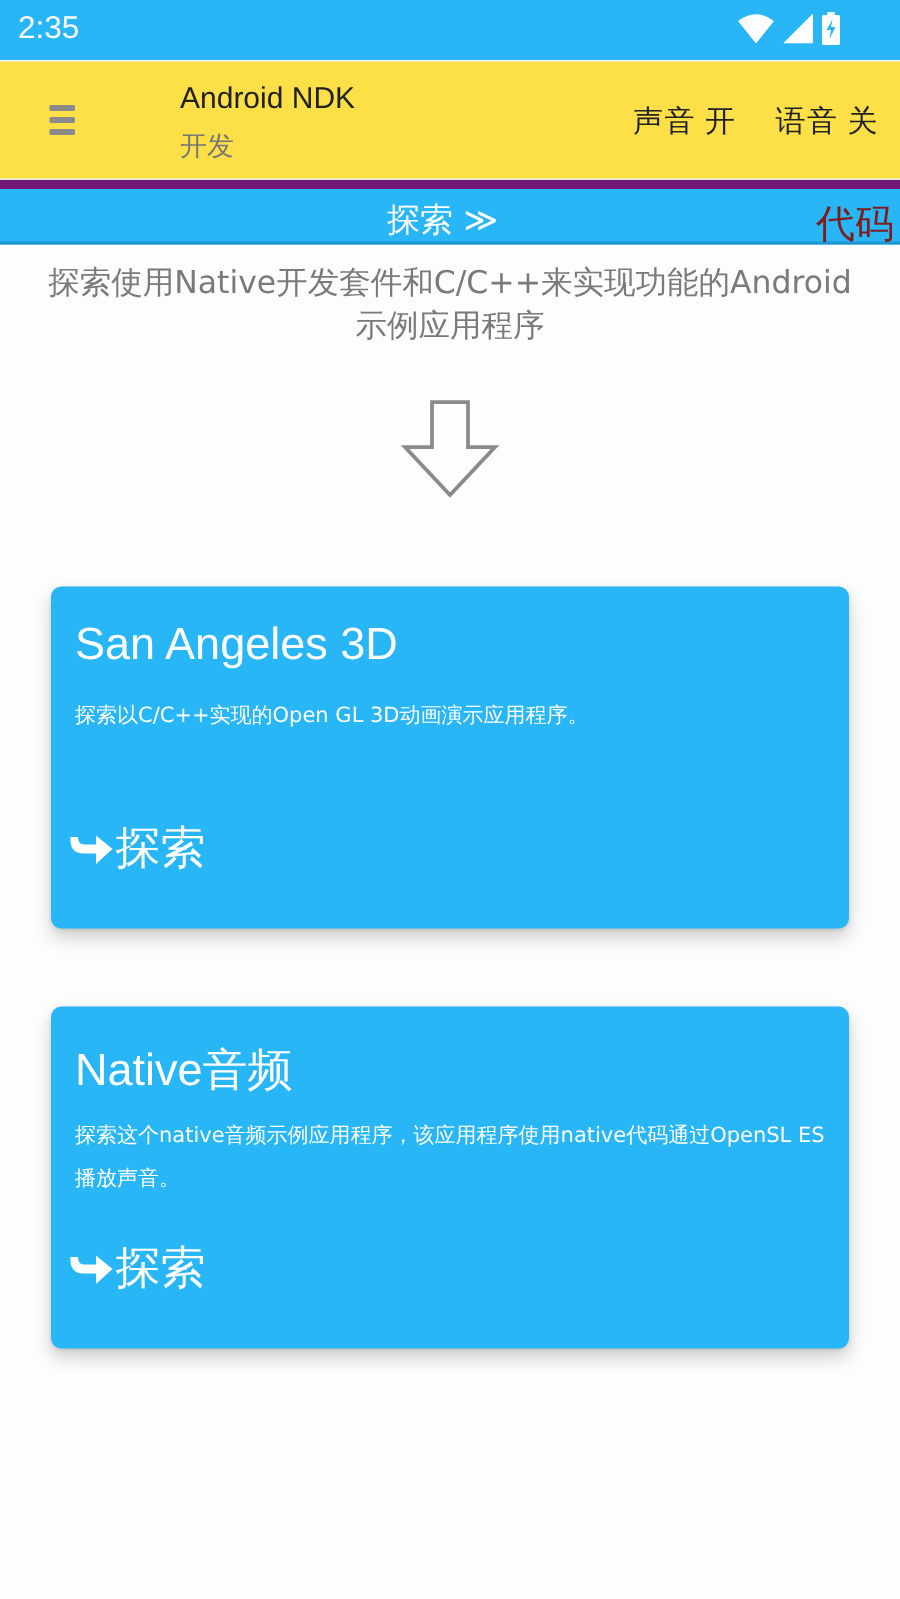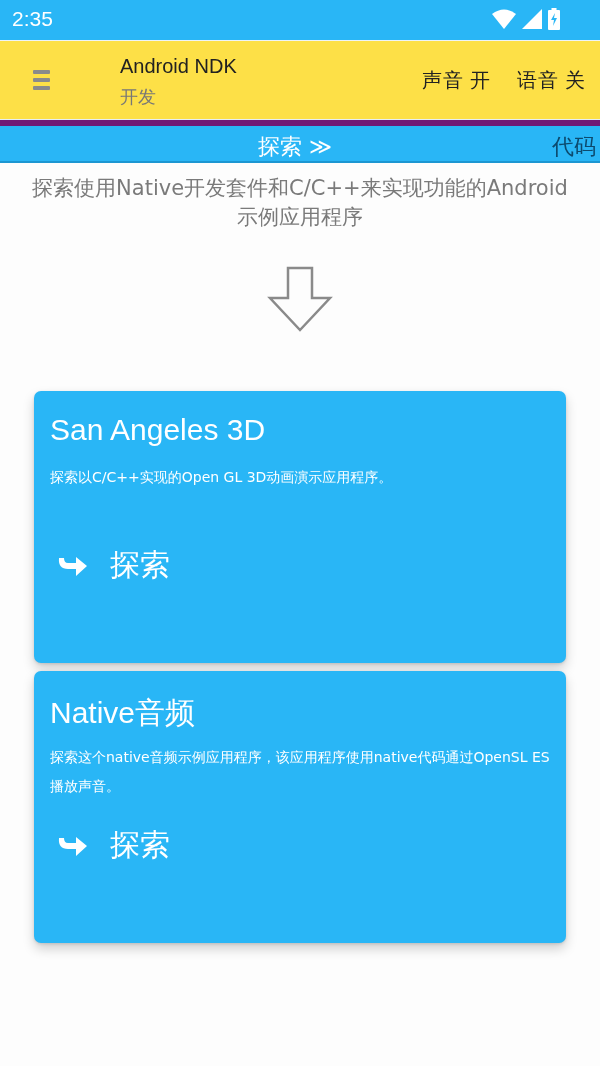--- a/index.html
+++ b/index.html
@@ -26,38 +26,38 @@
   .app-title { position: absolute; left: 120px; top: 14px; font-size: 20px; color: #212121; font-family: "Liberation Sans", sans-serif; }
   .app-subtitle { position: absolute; left: 120px; top: 44px; font-size: 18px; color: #777; }
   .header-actions { position: absolute; right: 14px; top: 26px; display: flex; gap: 26px; font-family: Liberation Serif, serif; }
   .header-action { font-size: 20px; color: #222; cursor: pointer; letter-spacing: 1px; }
 
   .tab-strip {
     position: absolute; left: 0; top: 120px; width: 600px; height: 43px;
     background: #29b6f6; border-top: 6px solid #701a75; border-bottom: 2px solid #1c97d2;
   }
   .tab-active { position: absolute; left: 258px; top: 6px; color: #fff; font-size: 22px; cursor: pointer; }
-  .tab-next { position: absolute; right: 4px; top: 6px; color: #0c4a6e; font-size: 22px; cursor: pointer; font-family: Liberation Serif, serif; }
+  .tab-next { position: absolute; right: 4px; top: 6px; color: #7f1d1d; font-size: 26px; cursor: pointer; font-family: Liberation Serif, serif; }
 
   .intro {
     position: absolute; left: 30px; top: 174px; width: 540px;
     text-align: center; color: #7a7a7a; font-size: 21px; line-height: 29px;
   }
   .down-arrow { position: absolute; left: 266px; top: 266px; width: 68px; height: 68px; }
 
   .card {
-    position: absolute; left: 34px; width: 532px; height: 272px;
+    position: absolute; left: 34px; width: 532px; height: 228px;
     background: #29b6f6; border-radius: 7px; color: #fff;
     box-shadow: 0 6px 12px rgba(0,0,0,0.18), 0 1px 3px rgba(0,0,0,0.12);
   }
   .card-1 { top: 391px; }
   .card-2 { top: 671px; }
   .card-title { position: absolute; left: 16px; top: 22px; font-size: 30px; font-family: "Liberation Sans", sans-serif; }
   .card-desc { position: absolute; left: 16px; top: 72px; width: 500px; font-size: 14px; line-height: 29px; }
-  .card-action { position: absolute; left: 24px; top: 154px; display: flex; align-items: center; gap: 22px; cursor: pointer; }
+  .card-action { position: absolute; left: 12px; top: 154px; display: flex; align-items: center; gap: 1px; cursor: pointer; }
   .card-action-label { font-size: 30px; }
 </style>
 </head>
 <body>
 
 <div class="status-bar">
   <span class="status-time">2:35</span>
   <div class="status-icons">
     <svg width="24" height="20" viewBox="0 0 24 20">
       <path d="M0 5 Q12 -4 24 5 L12 20 Z" fill="#fff"></path>

